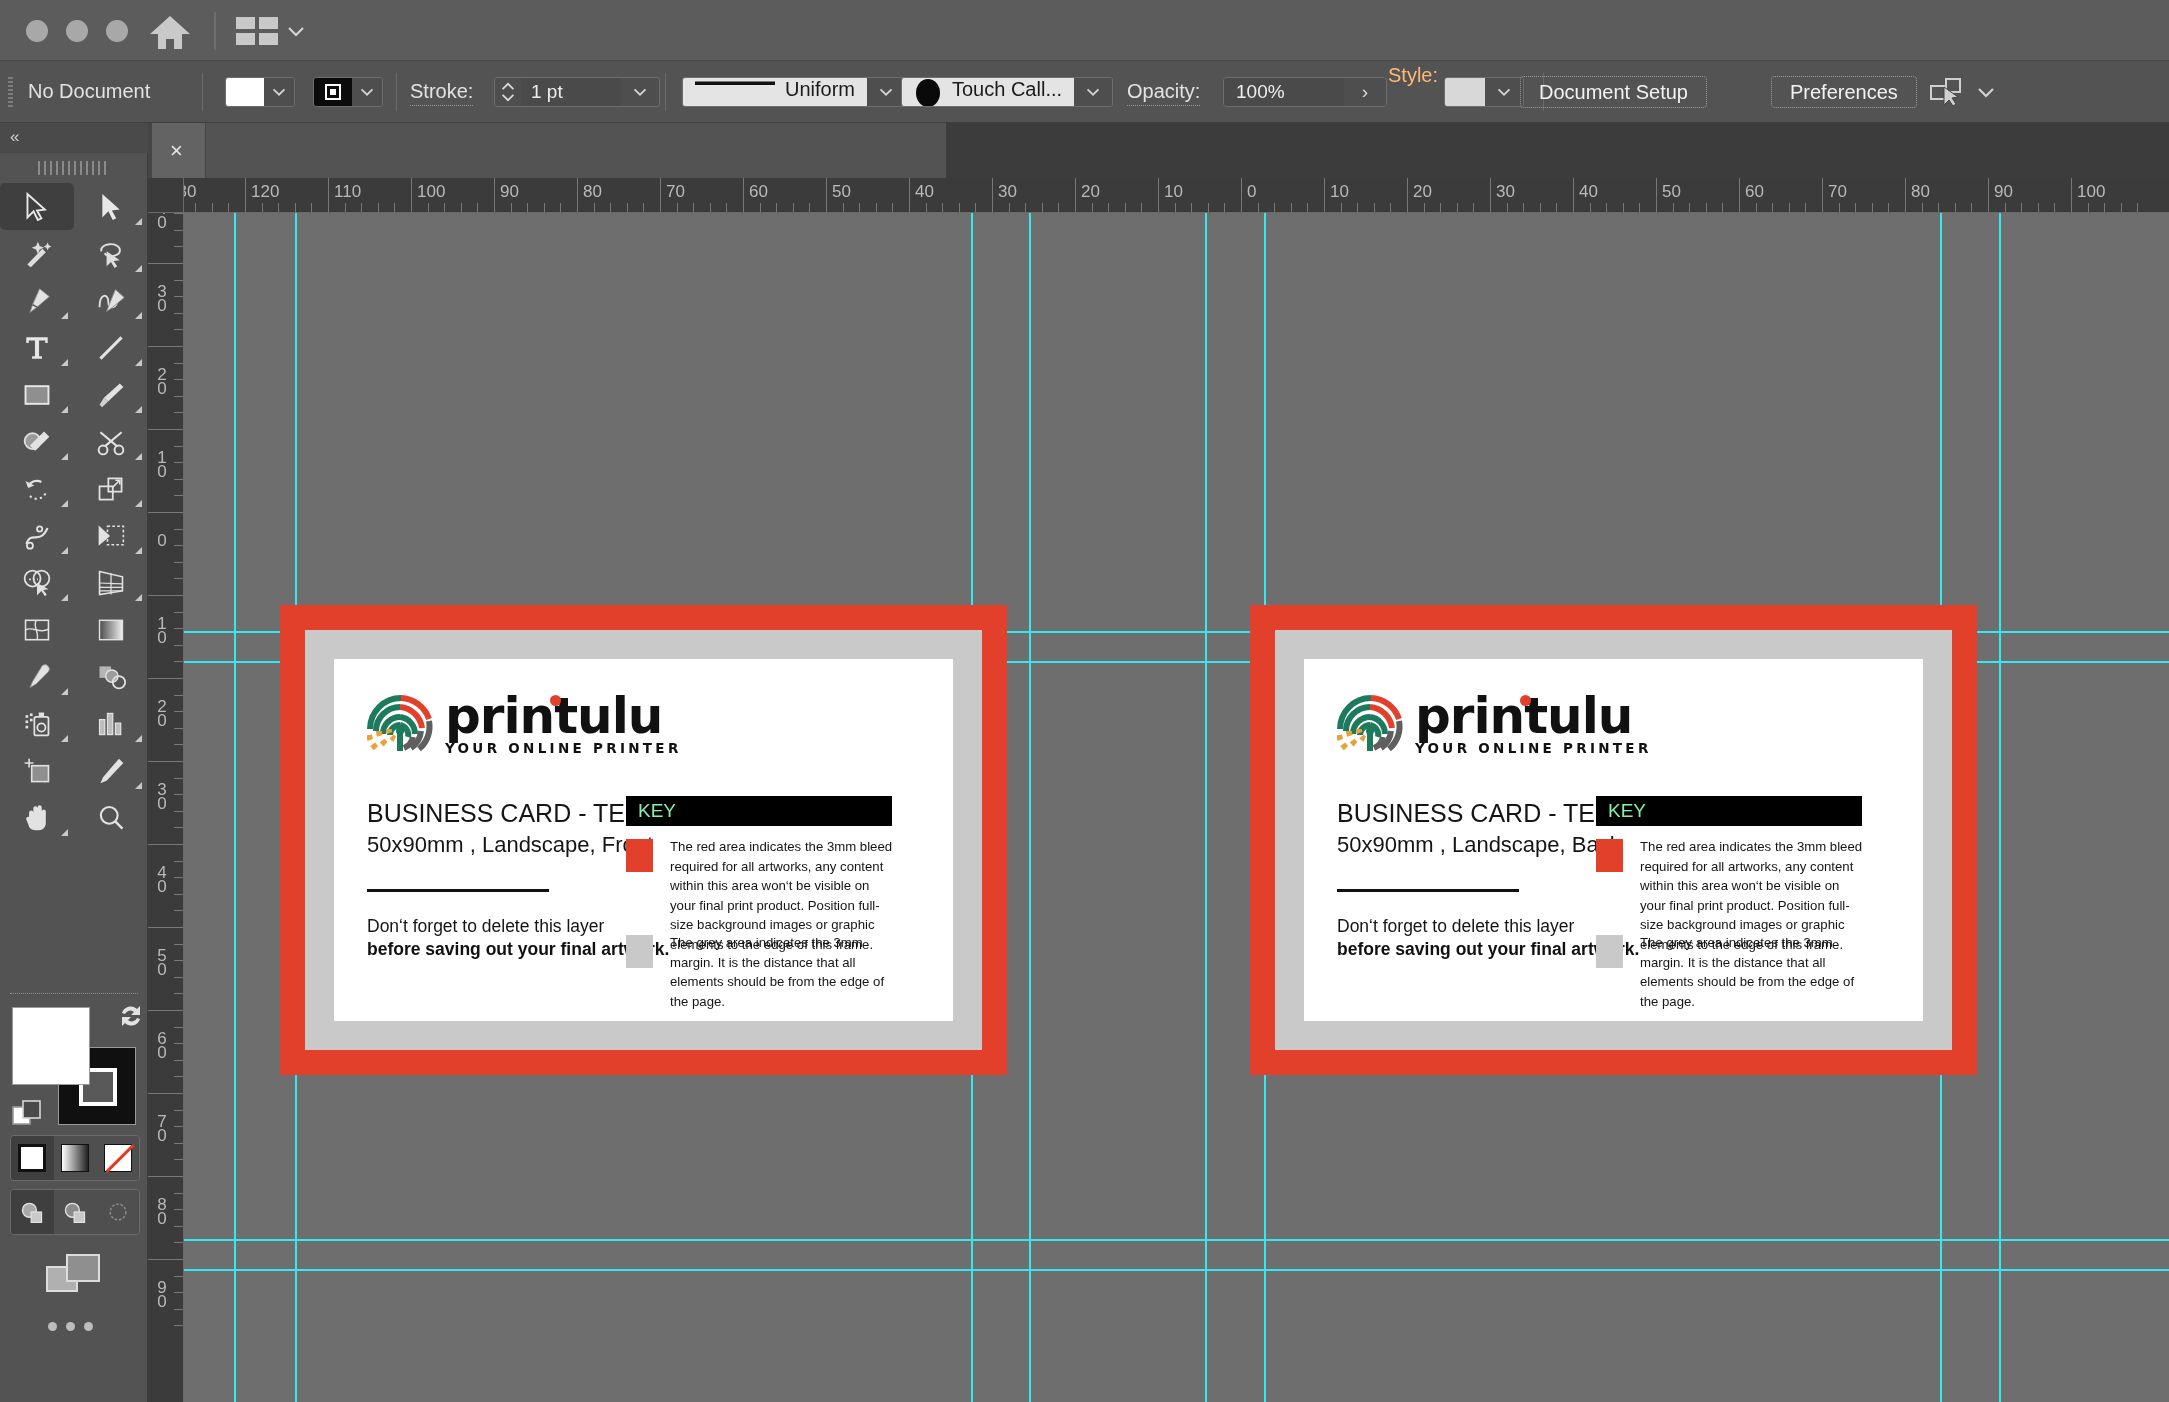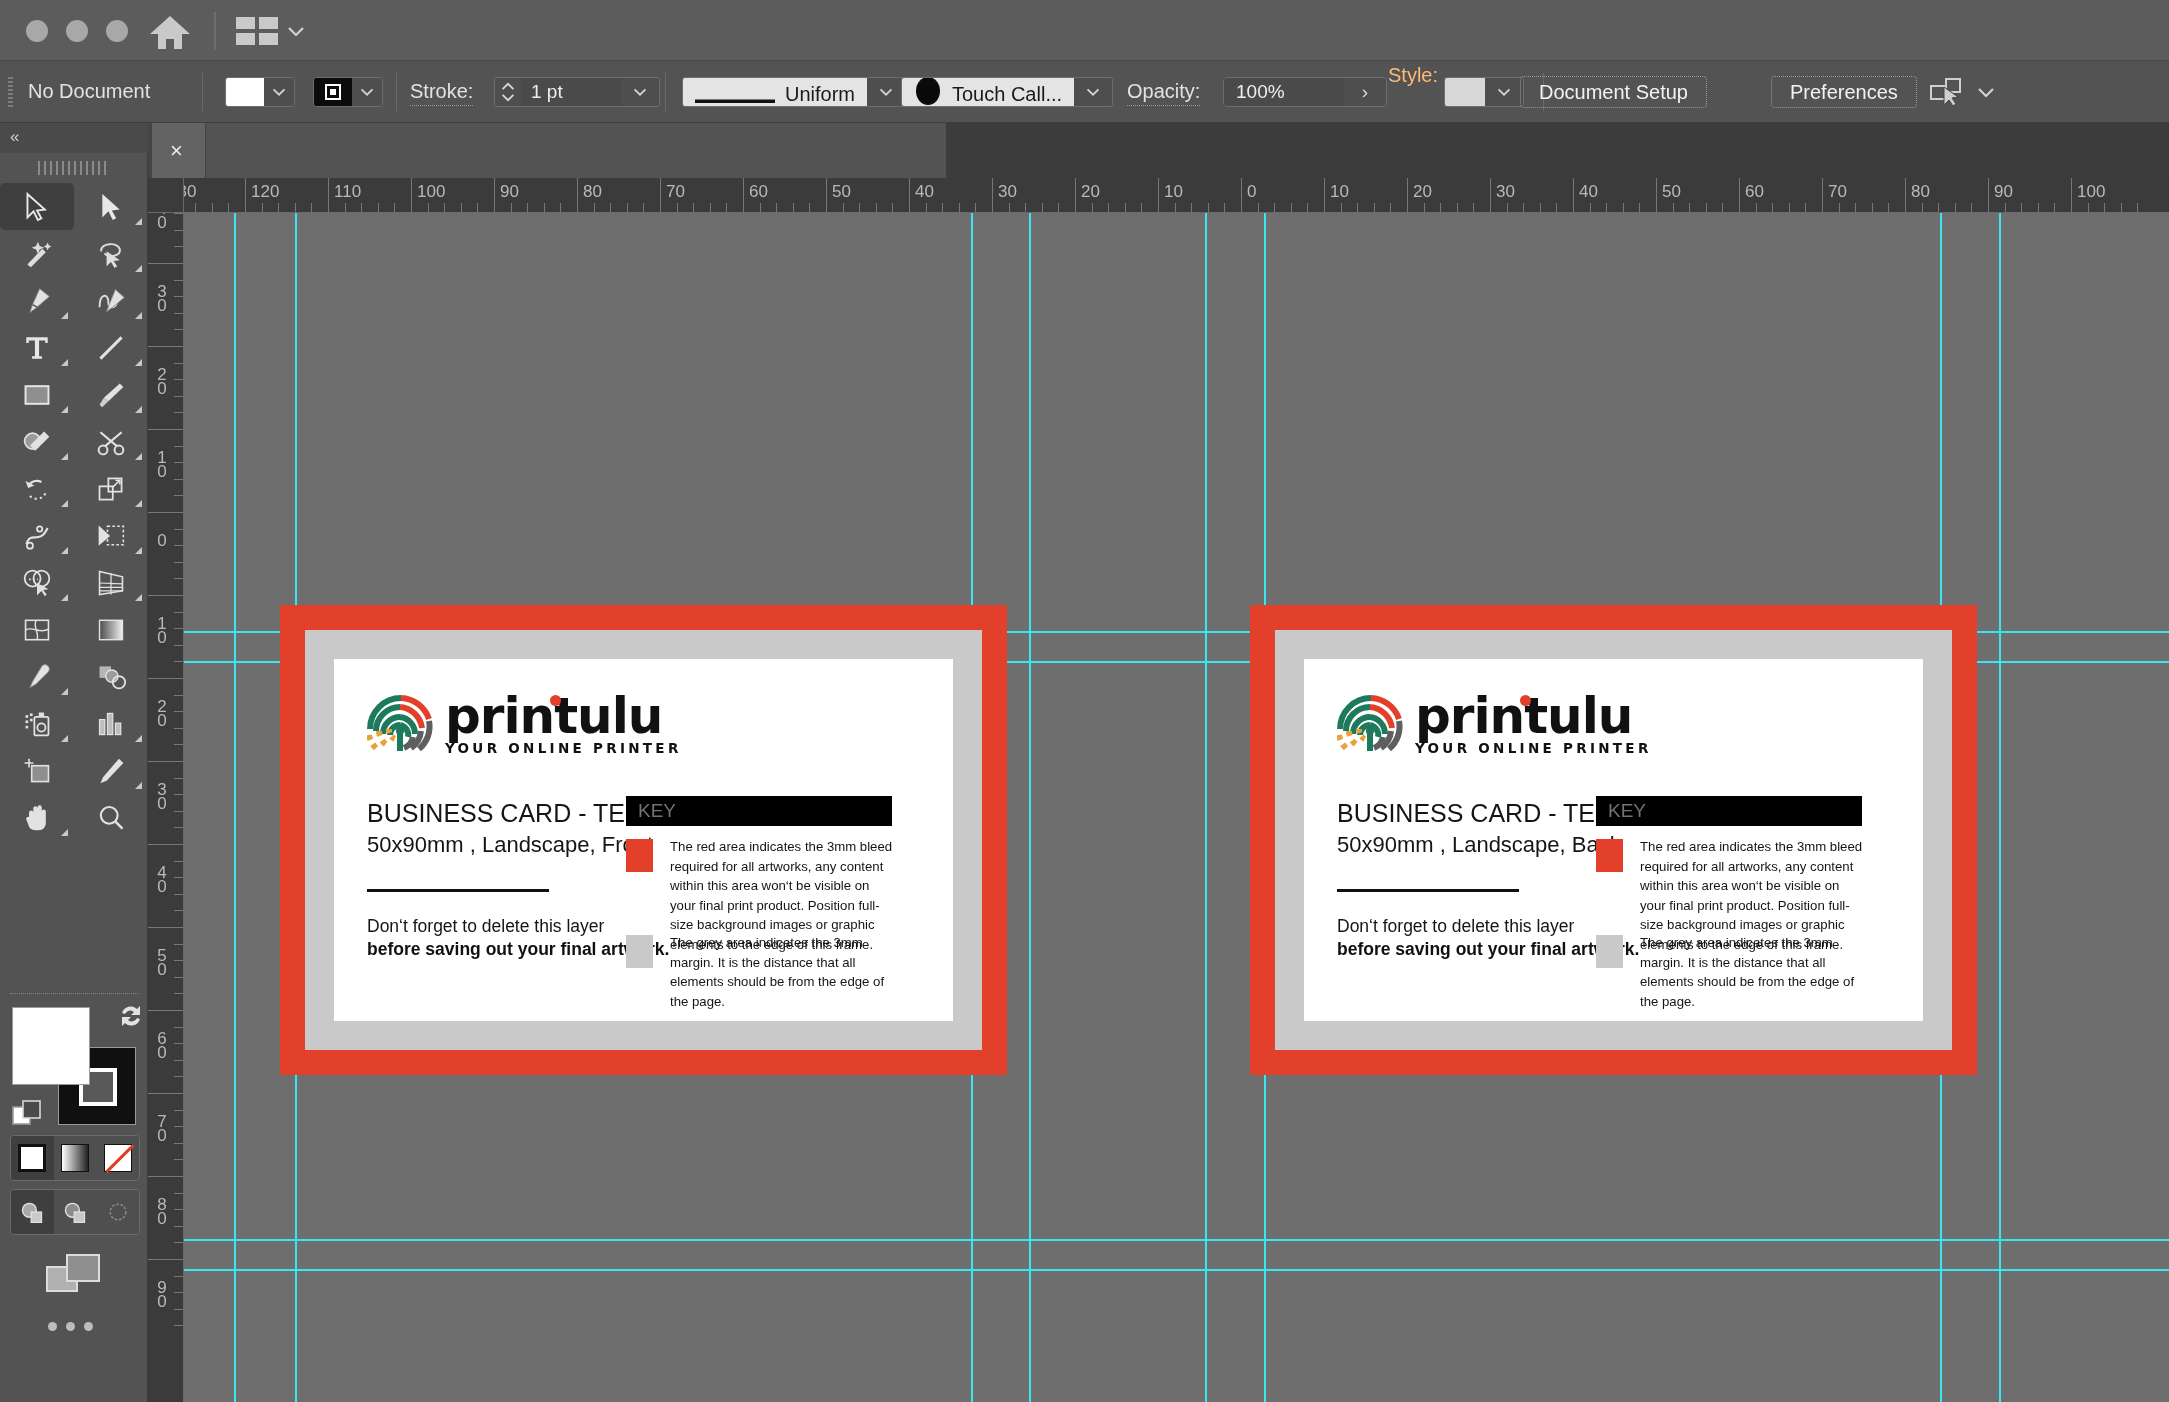--- a/index.html
+++ b/index.html
@@ -51,21 +51,21 @@
     border:1px solid #6e6e6e; border-radius:3px; overflow:hidden; }
   .spin{ width:26px; background:#4e4e4e; display:flex; flex-direction:column;
     align-items:center; justify-content:center; gap:2px;}
   .stroke-val{ width:100px; background:#4a4a4a; color:#ededed; font-size:19px;
     display:flex; align-items:center; padding-left:10px;}
   .f-drop{ width:38px; background:#4e4e4e; display:flex;align-items:center;justify-content:center;}
 
   .combo{ position:absolute; top:16px; height:30px; display:flex;
     border:1px solid #6e6e6e; border-radius:3px; overflow:hidden;}
   .combo .face{ background:#e4e4e4; color:#1a1a1a; font-size:20px; display:flex;
-    align-items:flex-end; gap:10px; padding:0 12px; }
+    align-items:flex-start; gap:10px; padding:0 12px; }
   .combo .drop{ width:38px; background:#4e4e4e; display:flex;align-items:center;justify-content:center;}
 
   #opacity-label{ position:absolute; left:1127px; top:19px; color:#e2e2e2; font-size:20px;
     border-bottom:1px dotted #9b9b9b; padding-bottom:2px;}
   #opacity-field{ position:absolute; left:1223px; top:16px; height:30px; display:flex;
     border:1px solid #6e6e6e; border-radius:4px; overflow:hidden;}
   .op-val{ width:120px; background:#4a4a4a; color:#ededed; font-size:19px;
     display:flex; align-items:center; padding-left:12px;}
   .op-arrow{ width:42px; background:#4e4e4e; color:#dcdcdc; font-size:19px;
     display:flex;align-items:center;justify-content:center;}
@@ -168,21 +168,21 @@
       color:#111; letter-spacing:3.3px; margin-top:-1px;}
   .logo-dot{ position:absolute; background:#e2402a; border-radius:50%; width:11px;height:11px;}
 
   .card-h1{ position:absolute; font-size:25px; color:#151515; white-space:nowrap;}
   .card-h2{ position:absolute; font-size:22px; color:#151515; white-space:nowrap;}
   .card-rule{ position:absolute; height:3px; background:#111;}
   .card-note1{ position:absolute; font-size:17.5px; color:#151515; white-space:nowrap;}
   .card-note2{ position:absolute; font-size:17.5px; font-weight:bold; color:#111; white-space:nowrap;}
 
   .keybar{ position:absolute; background:#000; display:flex; align-items:center; padding-left:12px;}
-  .keybar span{ color:#737373; font-size:19px;}
+  .keybar span{ color:#86efac; font-size:19px;}
   .keyswatch{ position:absolute; width:27px; height:33px;}
   .keytext{ position:absolute; font-size:13.2px; line-height:1.48; color:#151515;}
 </style>
 </head>
 <body>
 
 <div id="titlebar">
   <div class="traffic t1"></div>
   <div class="traffic t2"></div>
   <div class="traffic t3"></div>

